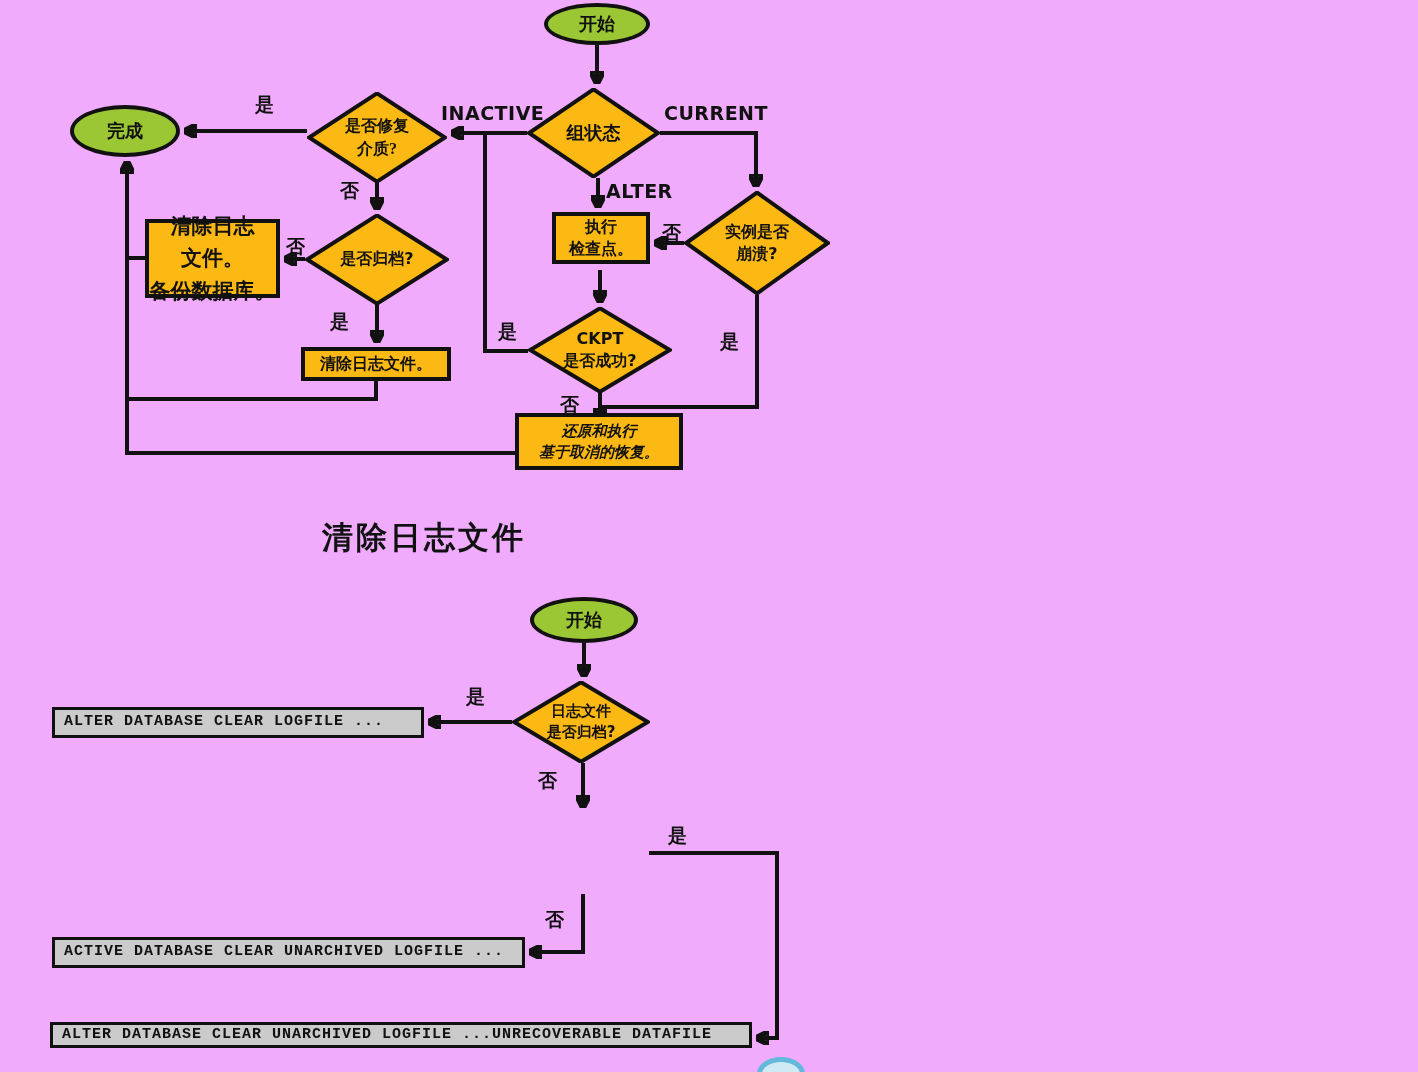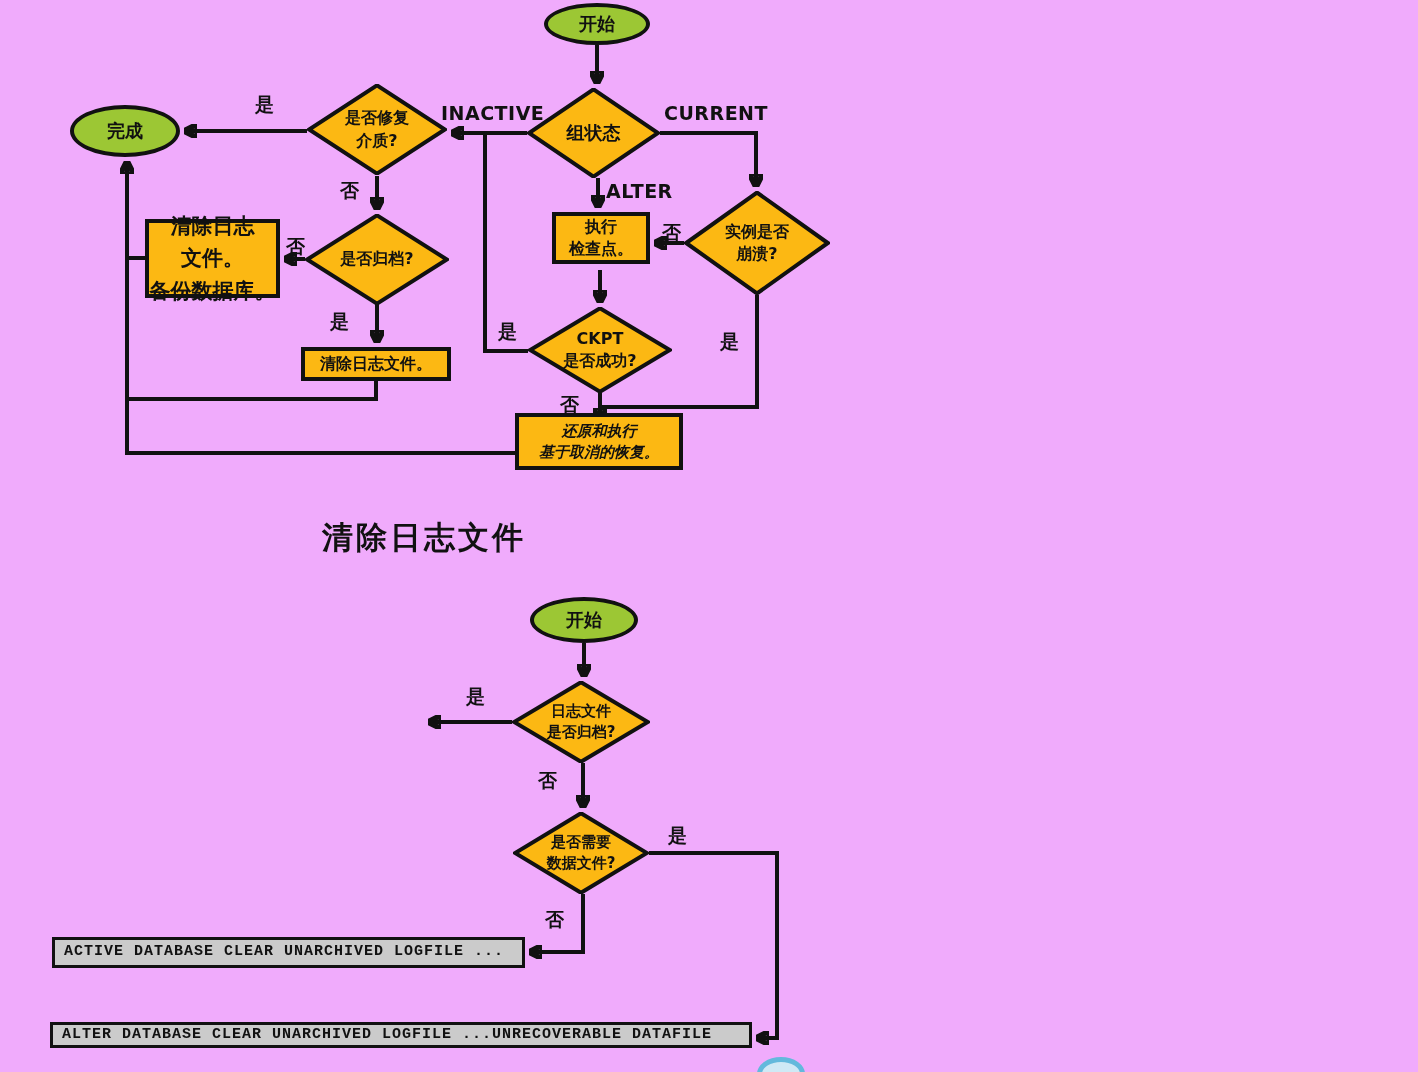--- a/index.html
+++ b/index.html
@@ -64,21 +64,21 @@
     <span class="ntext">开始</span>
   </div>
 
   <div class="node diamond" style="left:527px;top:88px;width:133px;height:90px;">
     <svg class="dshape" viewBox="0 0 100 100" preserveAspectRatio="none">
         <polygon points="50,1.5 98.5,50 50,98.5 1.5,50"></polygon>
       </svg>
     <span class="ntext" style="font-size:18px;">组状态</span>
   </div>
 
-  <div class="node diamond" style="left:307px;top:84px;width:140px;height:91px;">
+  <div class="node diamond" style="left:307px;top:92px;width:140px;height:91px;font-family:Liberation Serif, serif;">
     <svg class="dshape" viewBox="0 0 100 100" preserveAspectRatio="none">
         <polygon points="50,1.5 98.5,50 50,98.5 1.5,50"></polygon>
       </svg>
     <span class="ntext">是否修复
 介质?</span>
   </div>
 
   <div class="node ellipse" style="left:70px;top:105px;width:110px;height:52px;">
     <span class="ntext">完成</span>
   </div>
@@ -145,28 +145,24 @@
   </div>
 
   <div class="node diamond" style="left:512px;top:681px;width:138px;height:82px;">
     <svg class="dshape" viewBox="0 0 100 100" preserveAspectRatio="none">
         <polygon points="50,1.5 98.5,50 50,98.5 1.5,50"></polygon>
       </svg>
     <span class="ntext" style="font-size:15px;">日志文件
 是否归档?</span>
   </div>
 
-  <div class="node diamond" style="left:513px;top:812px;width:136px;height:82px;">
-    <svg class="dshape" viewBox="0 0 100 100" preserveAspectRatio="none">
-        <polygon points="50,1.5 98.5,50 50,98.5 1.5,50"></polygon>
-      </svg>
-    <span class="ntext" style="font-size:15px;">是否需要
-数据文件?</span>
+
+  <div class="node graybox" style="left:52px;top:707px;width:372px;height:31px;">
+    <span class="ntext">ALTER DATABASE CLEAR LOGFILE ...</span>
   </div>
-
 
   <div class="node graybox" style="left:52px;top:937px;width:473px;height:31px;">
     <span class="ntext">ACTIVE DATABASE CLEAR UNARCHIVED LOGFILE ...</span>
   </div>
 
   <div class="node graybox" style="left:50px;top:1022px;width:702px;height:26px;">
     <span class="ntext">ALTER DATABASE CLEAR UNARCHIVED LOGFILE ...UNRECOVERABLE DATAFILE</span>
   </div>
 
   <span class="elabel" style="left:466px;top:687px;">是</span>

